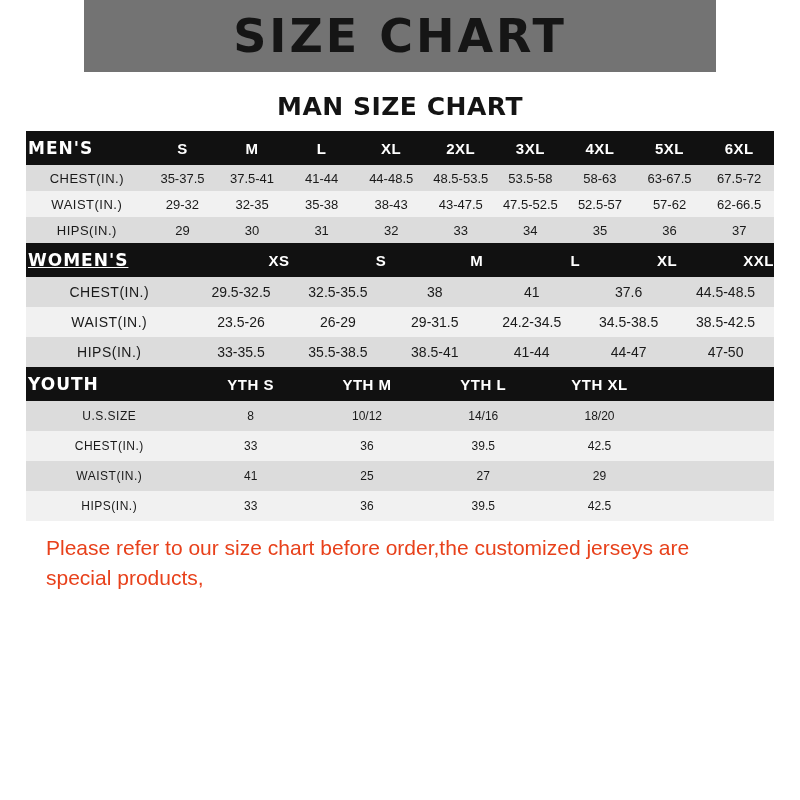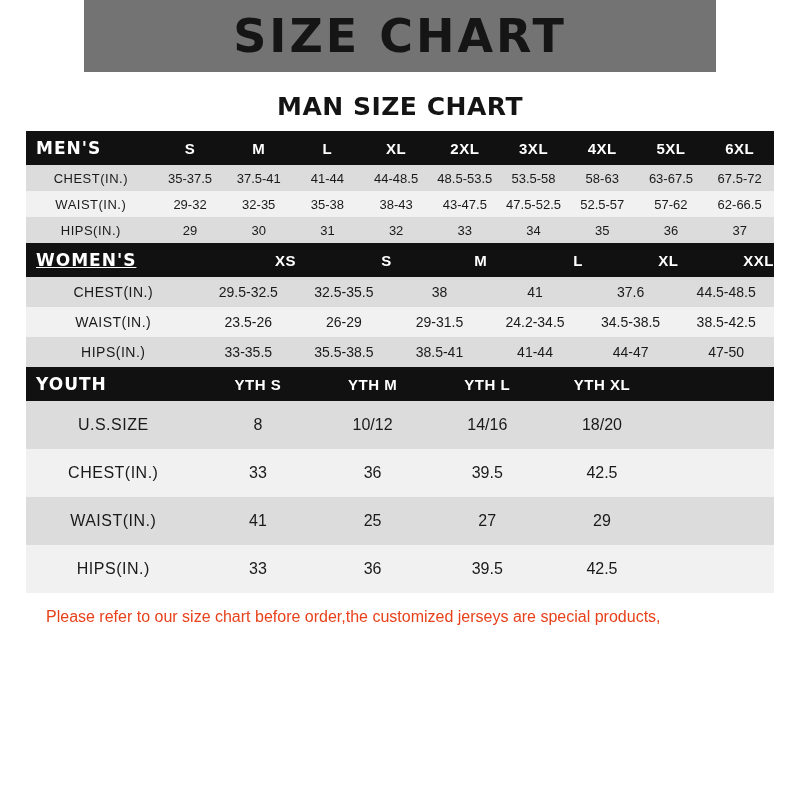--- a/index.html
+++ b/index.html
@@ -83,47 +83,47 @@
   table.size-table thead th {
     background: #111111;
     color: #ffffff;
     font-size: 15px;
     font-weight: bold;
     height: 34px;
     letter-spacing: 0.5px;
   }
   table.size-table thead th.row-label {
     text-align: left;
-    padding-left: 10px;
+    padding-left: 2px;
     font-family: "DejaVu Sans", sans-serif;
     font-size: 17px;
     letter-spacing: 1px;
   }
   table.size-table tbody tr.odd td {
     background: #dcdcdc;
   }
   table.size-table tbody tr.even td {
     background: #f1f1f1;
   }
   table.size-table tbody td.row-label {
     font-weight: normal;
     letter-spacing: 0.5px;
   }
   
   .women thead th { font-size: 16px; }
   .women tbody td { font-size: 14px; height: 30px; }
   .women thead th.row-label { font-size: 17px; }
   .women thead th { height: 38px; text-align: right; }
   .youth thead th { font-size: 15px; height: 38px; }
-  .youth tbody td { font-size: 16px; height: 48px; }
+  .youth tbody td { font-size: 12px; height: 30px; }
   .youth thead th.row-label { font-size: 17px; }
   .notice {
     margin: 12px 20px 0 20px;
     color: #e8411b;
-    font-size: 16px;
+    font-size: 21px;
     line-height: 1.45;
     text-align: left;
     font-family: "Liberation Sans", sans-serif;
   }
 </style>
 </head>
 <body>
 
 <div class="page">
 

